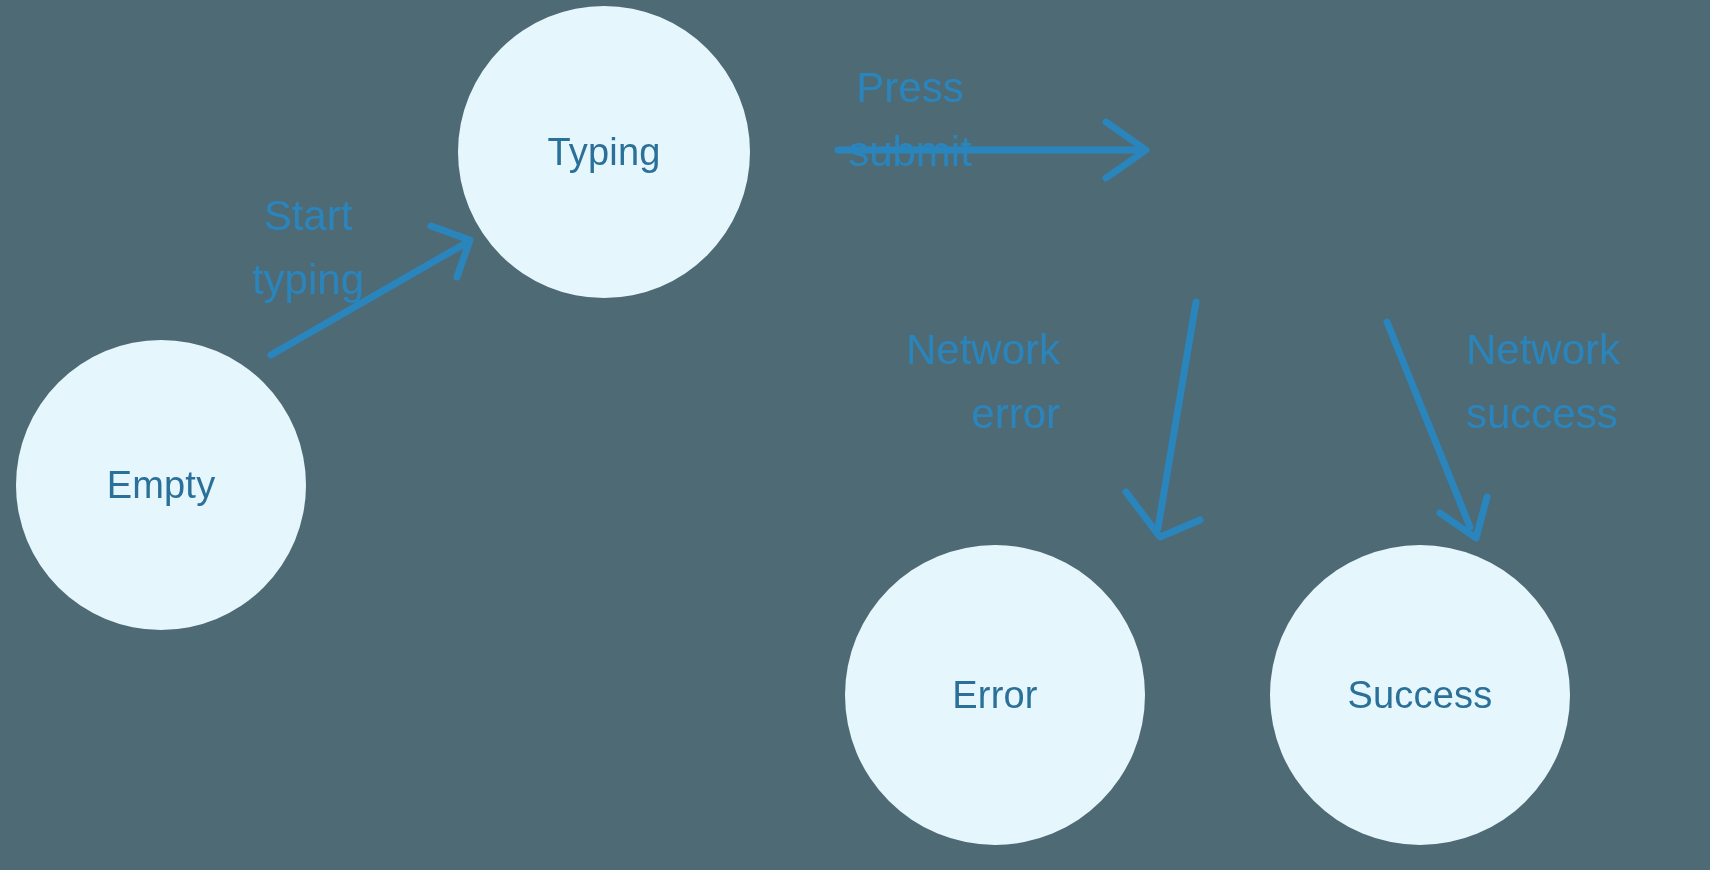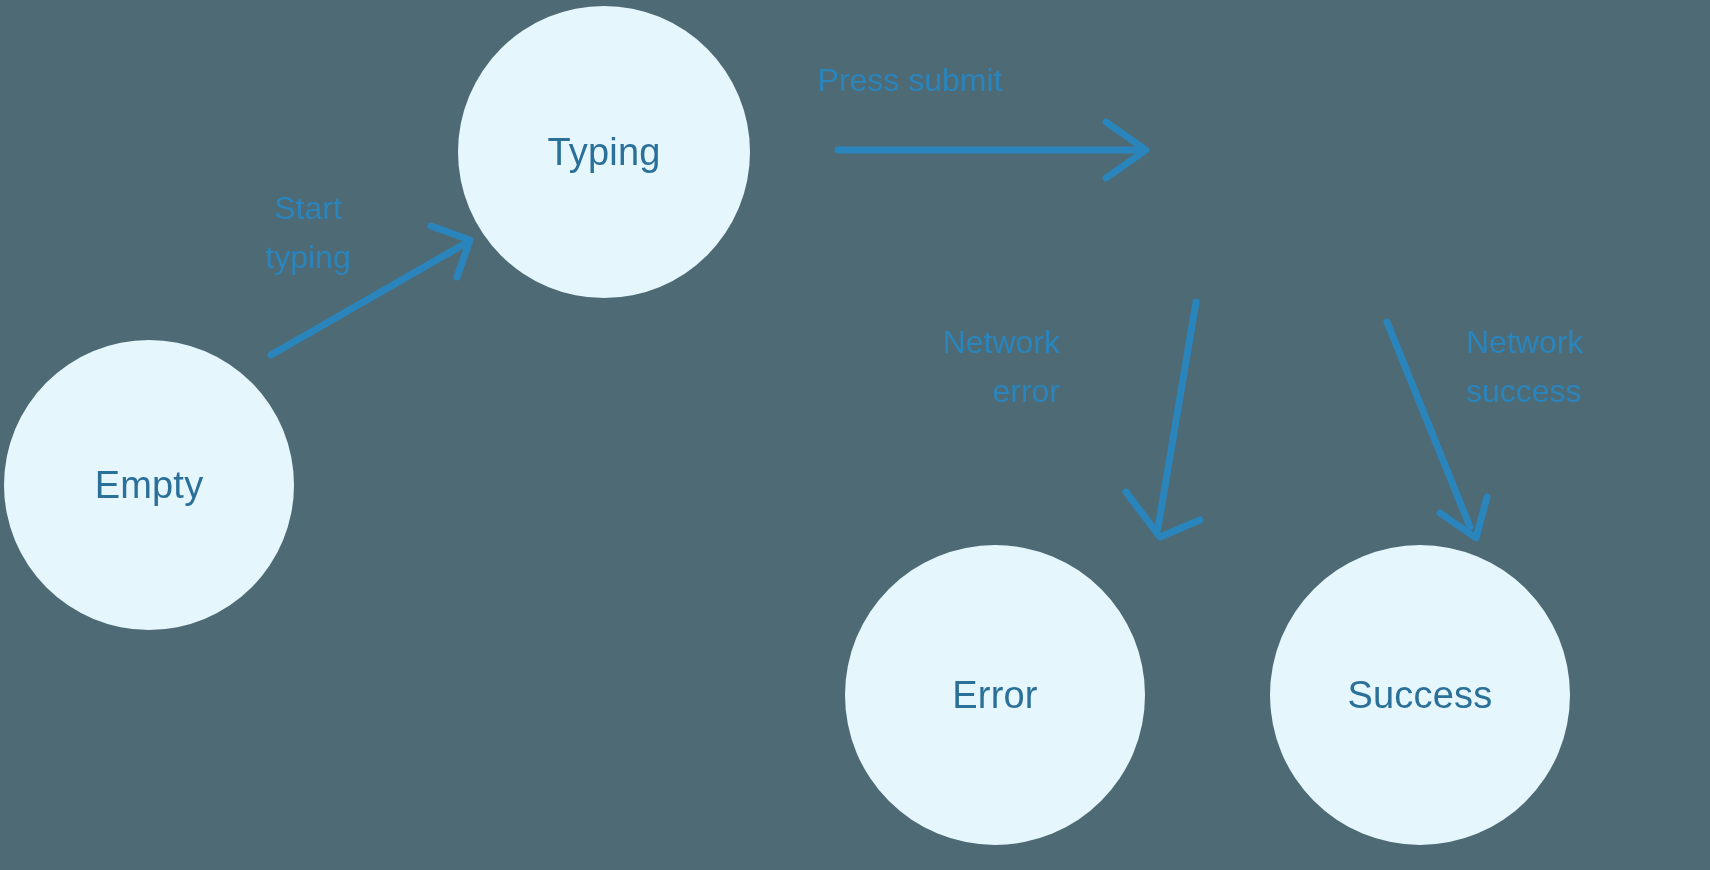--- a/index.html
+++ b/index.html
@@ -36,31 +36,31 @@
   .node-label {
     color: #2a7099;
     font-size: 38px;
     font-weight: 400;
     letter-spacing: 0.2px;
     white-space: nowrap;
   }
   .edge-label {
     position: absolute;
     color: #2b85bd;
-    font-size: 32px;
+    font-size: 42px;
     font-weight: 400;
     line-height: 1.52;
     white-space: pre-line;
   }
   .edge-label.align-right { text-align: right; }
   .edge-label.align-left  { text-align: left;  }
   .edge-label.align-center{ text-align: center;}
 
   
-  #node-empty      { left: 4px;   top: 340px; width: 290px; height: 290px; }
+  #node-empty      { left: 16px;   top: 340px; width: 290px; height: 290px; }
   #node-typing     { left: 458px;  top: 6px;   width: 292px; height: 292px; }
   #node-submitting { left: 1072px; top: 4px;   width: 292px; height: 292px; }
   #node-error      { left: 845px;  top: 545px; width: 300px; height: 300px; }
   #node-success    { left: 1270px; top: 545px; width: 300px; height: 300px; }
 
   
   #label-start-typing   { left: 228px;  top: 168px; width: 160px; margin-top: 16px; }
   #label-press-submit   { left: 790px;  top: 56px;  width: 240px; }
   #label-network-error  { left: 880px;  top: 318px; width: 180px; }
   #label-network-success{ left: 1466px; top: 318px; width: 200px; }

